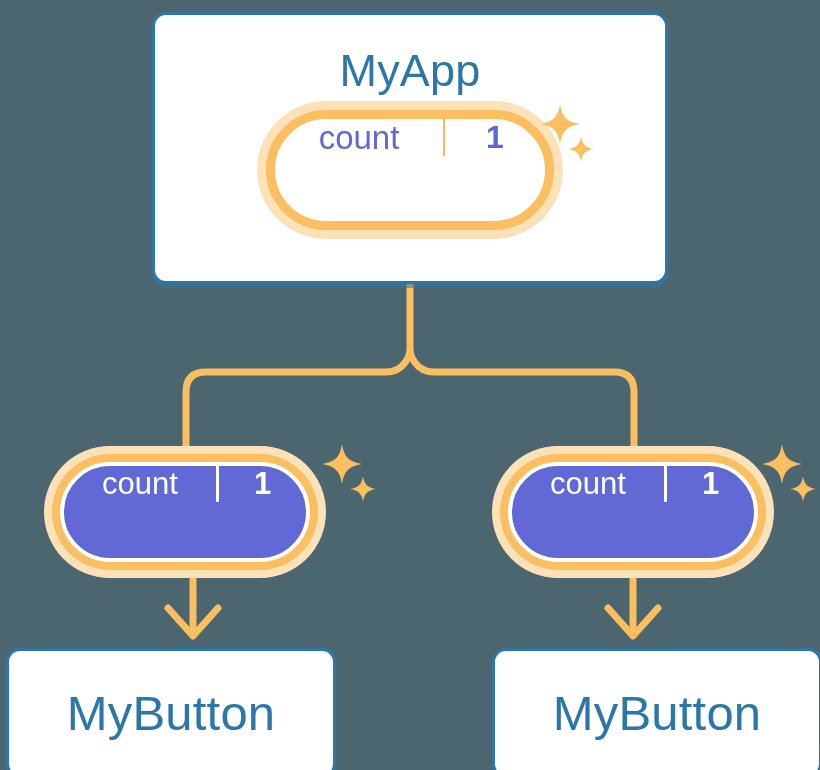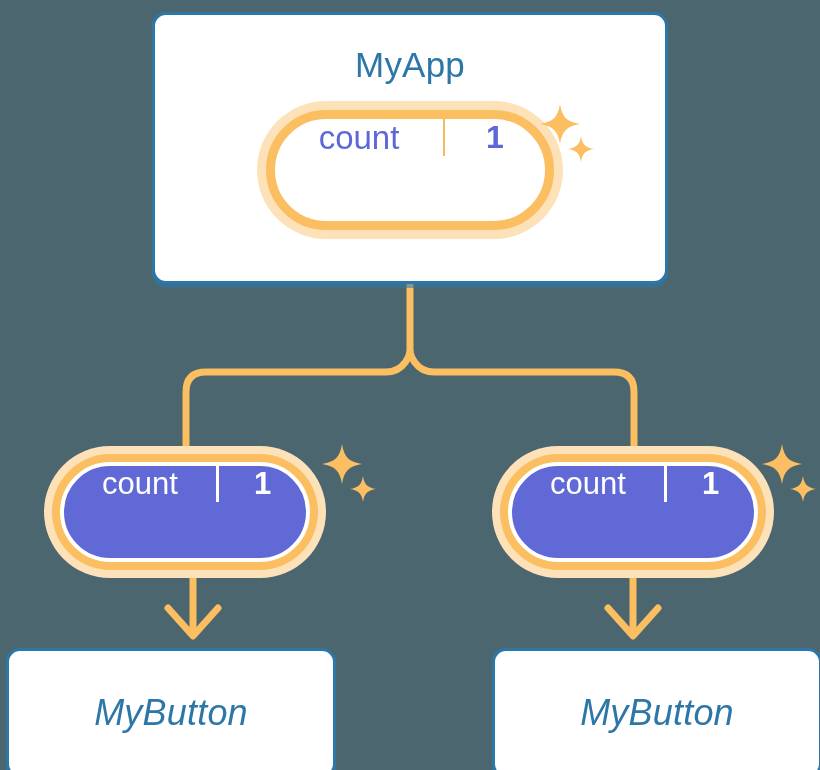--- a/index.html
+++ b/index.html
@@ -33,21 +33,21 @@
   .card {
     position: absolute;
     background: #ffffff;
     border: 3px solid #2d77a8;
     border-radius: 14px;
     box-sizing: border-box;
     box-shadow: 0 4px 0 0 rgba(45,119,168,0.55);
   }
   .card-title {
     color: #2d77a8;
-    font-size: 35px;
+    font-size: 45px;
     font-weight: 400;
     letter-spacing: 0.2px;
     text-align: center;
     white-space: nowrap;
   }
 
   #app-card {
     left: 152px;
     top: 12px;
     width: 516px;
@@ -59,21 +59,21 @@
 
   .btn-card {
     width: 330px;
     height: 130px;
     display: flex;
     align-items: center;
     justify-content: center;
   }
   #btn-card-left  { left: 6px;   top: 648px; }
   #btn-card-right { left: 492px; top: 648px; }
-  .btn-card .card-title { font-size: 36px; font-style: italic; }
+  .btn-card .card-title { font-size: 49px; }
 
   
   .pill-wrap {
     position: absolute;
   }
   .pill {
     position: relative;
     display: flex;
     align-items: flex-start;
     box-sizing: border-box;

